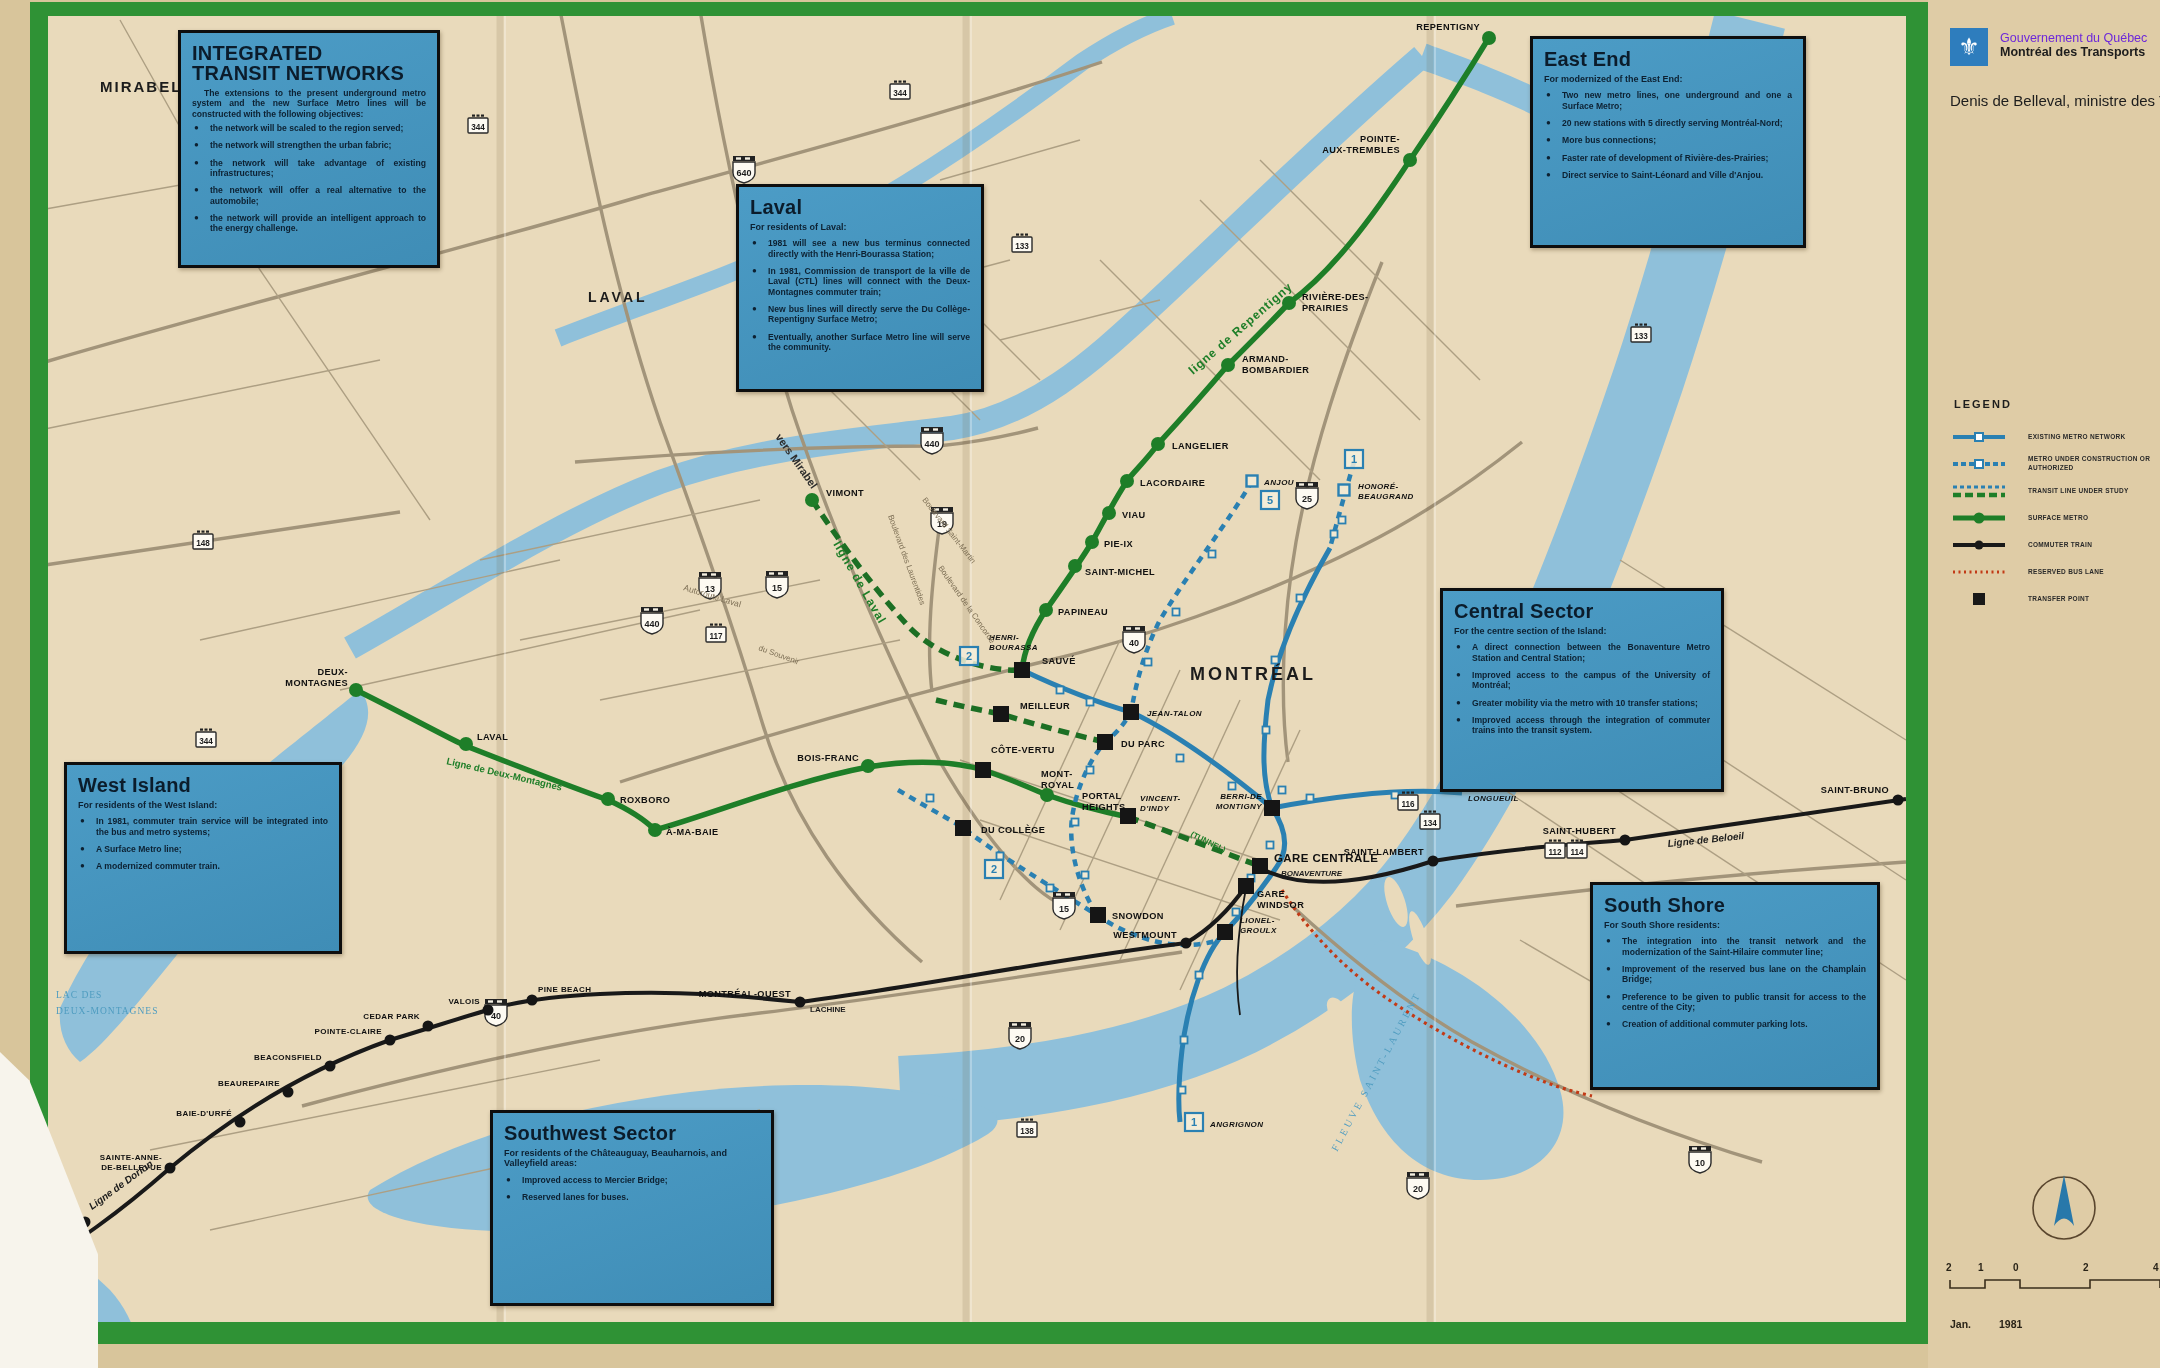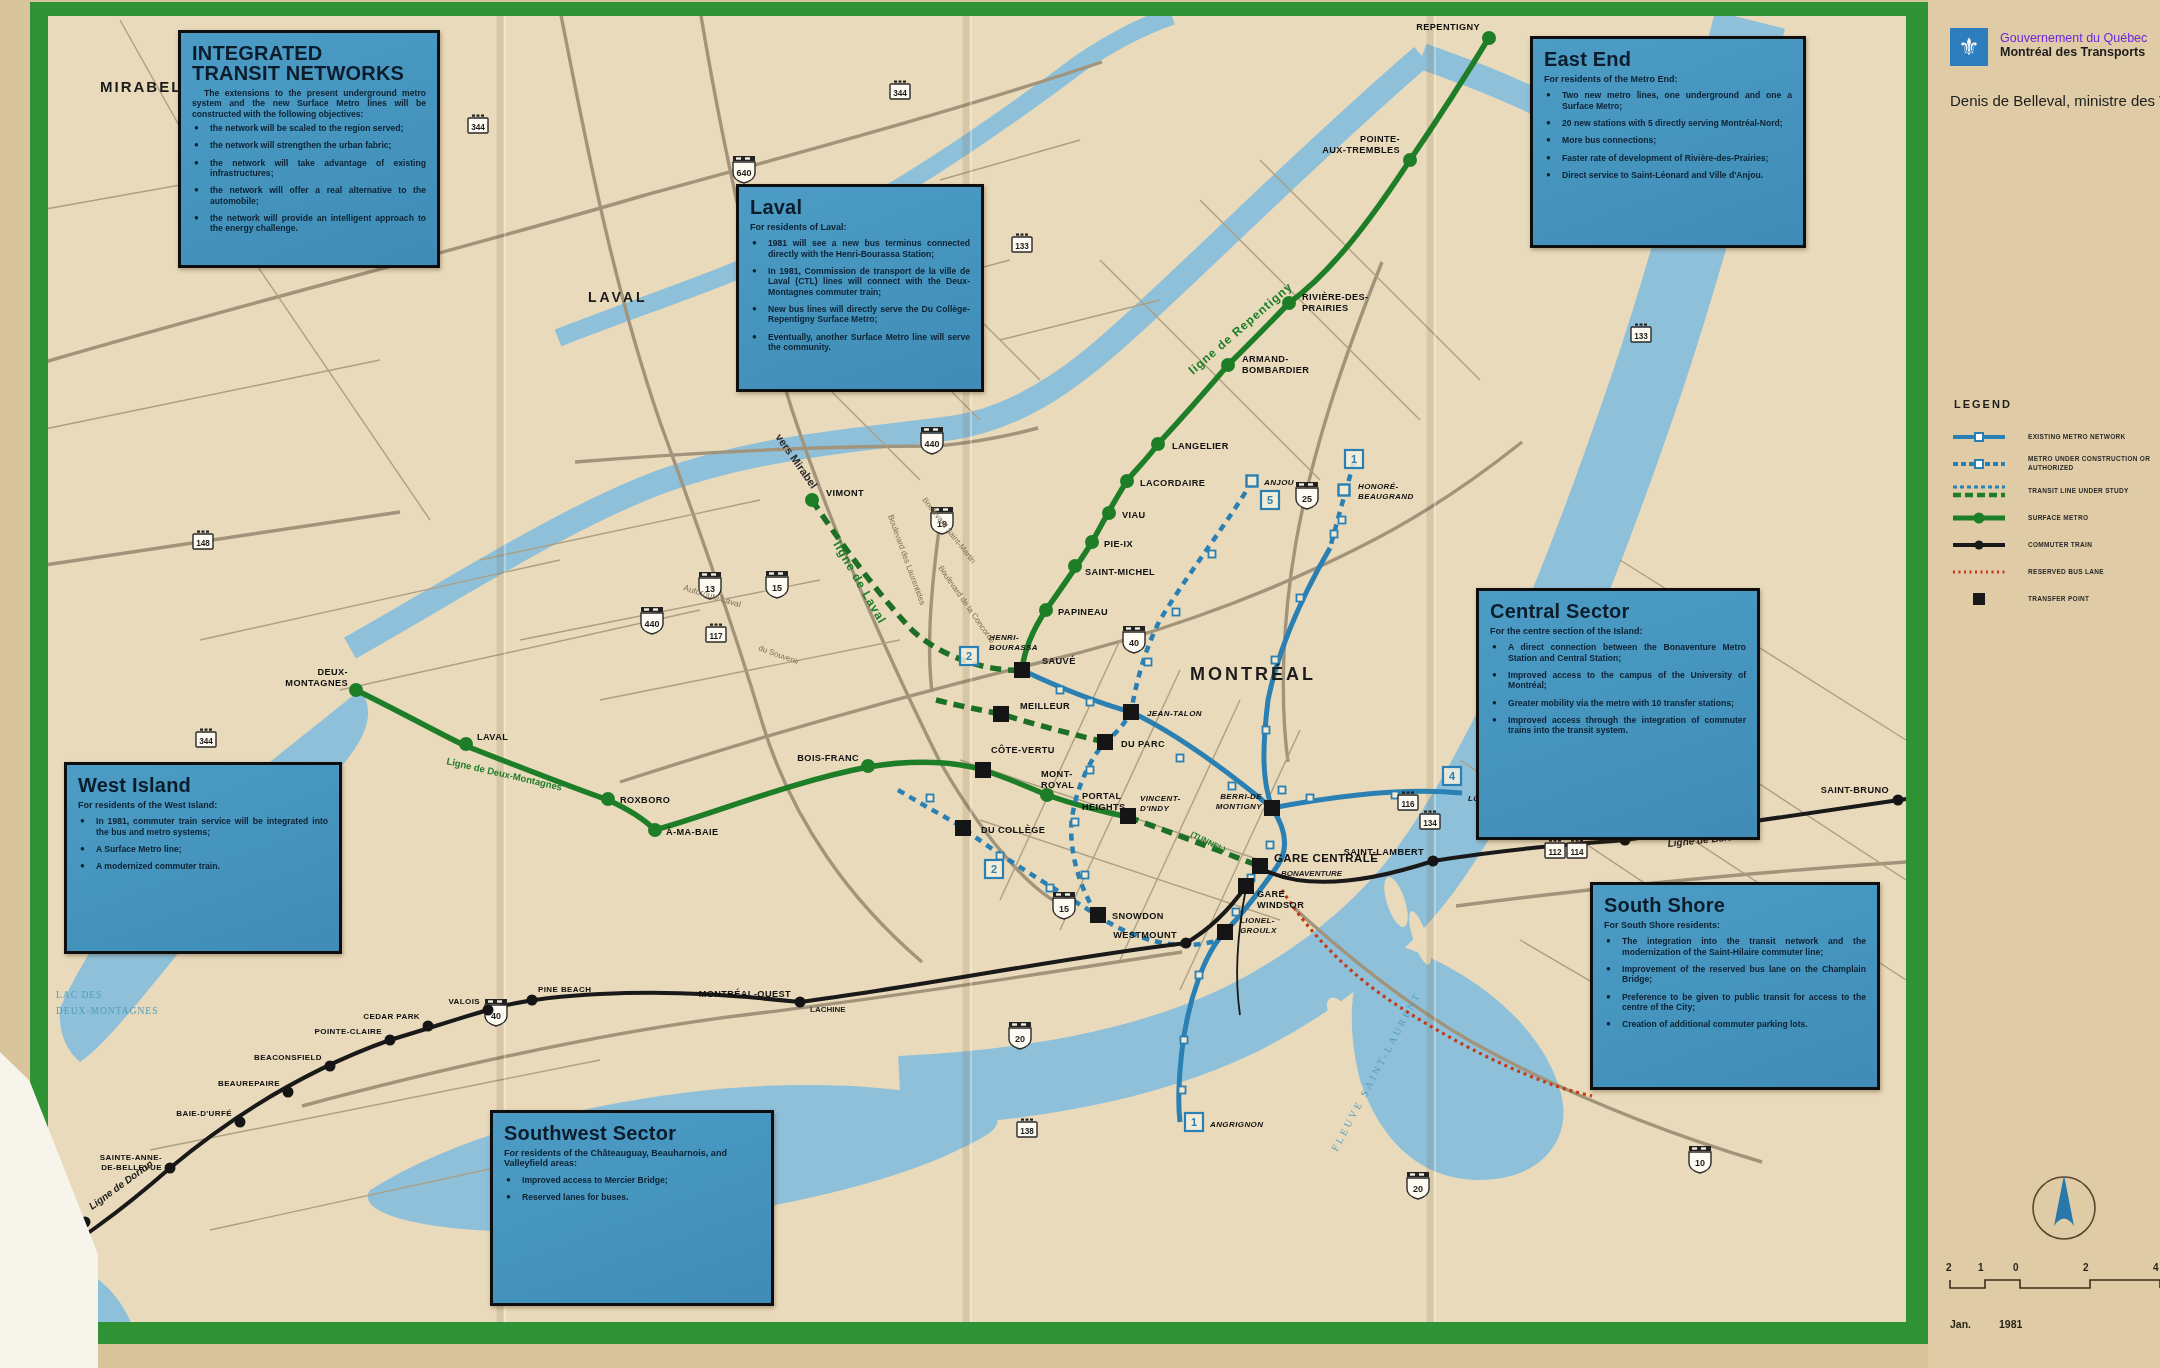--- a/index.html
+++ b/index.html
@@ -638,30 +638,30 @@
         <p class="intro">For residents of Laval:</p>
         <ul>
           <li>1981 will see a new bus terminus connected directly with the Henri-Bourassa Station;</li>
           <li>In 1981, Commission de transport de la ville de Laval (CTL) lines will connect with the Deux-Montagnes commuter train;</li>
           <li>New bus lines will directly serve the Du Collège-Repentigny Surface Metro;</li>
           <li>Eventually, another Surface Metro line will serve the community.</li>
         </ul>
       </div>
       <div class="infobox" style="left: 1530px; top: 36px; width: 276px; height: 212px;">
         <h2>East End</h2>
-        <p class="intro">For residents of the Metro End:</p>
+        <p class="intro">For modernized of the East End:</p>
         <ul>
           <li>Two new metro lines, one underground and one a Surface Metro;</li>
           <li>20 new stations with 5 directly serving Montréal-Nord;</li>
           <li>More bus connections;</li>
           <li>Faster rate of development of Rivière-des-Prairies;</li>
           <li>Direct service to Saint-Léonard and Ville d'Anjou.</li>
         </ul>
       </div>
-      <div class="infobox" style="left: 1440px; top: 588px; width: 284px; height: 252px; margin-left: 36px;">
+      <div class="infobox" style="left: 1440px; top: 588px; width: 284px; height: 204px;">
         <h2>Central Sector</h2>
         <p class="intro">For the centre section of the Island:</p>
         <ul>
           <li>A direct connection between the Bonaventure Metro Station and Central Station;</li>
           <li>Improved access to the campus of the University of Montréal;</li>
           <li>Greater mobility via the metro with 10 transfer stations;</li>
           <li>Improved access through the integration of commuter trains into the transit system.</li>
         </ul>
       </div>
       <div class="infobox" style="left: 64px; top: 762px; width: 278px; height: 192px;">

